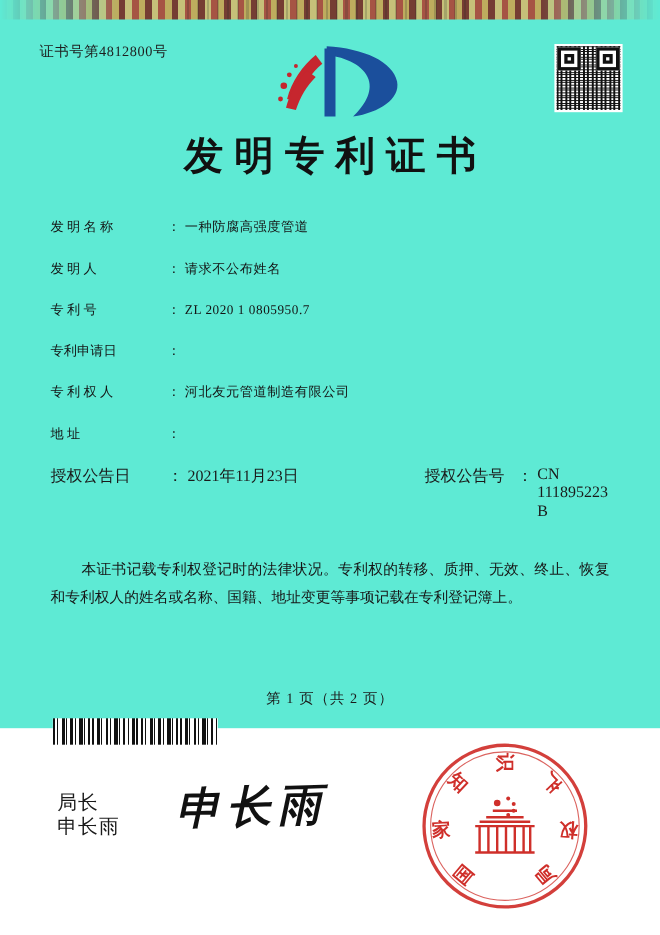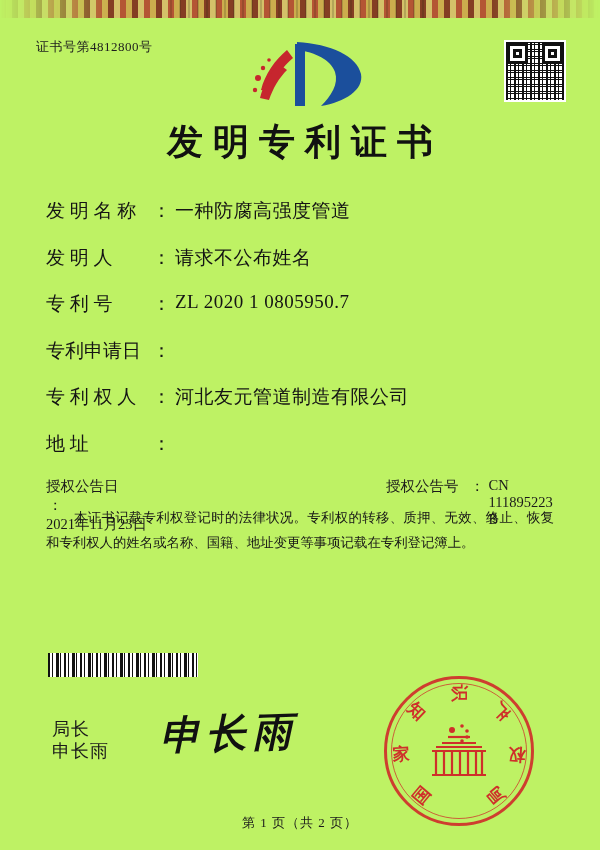--- a/index.html
+++ b/index.html
@@ -11,22 +11,22 @@
     width: 600px;
     height: 850px;
     font-family: "Liberation Serif", "DejaVu Serif", serif;
     color: #1a1a1a;
     position: relative;
     overflow: hidden;
   }
   .page {
     position: relative;
     width: 600px;
-    height: 850px;
-    background: #bef264;
+    height: 662px;
+    background: #5eead4;
     box-sizing: border-box;
   }
   
   .top-ornament {
     position: absolute;
     top: 0;
     left: 0;
     width: 600px;
     height: 18px;
     background:
@@ -115,23 +115,23 @@
   }
 
   .fields {
     position: absolute;
     top: 198px;
     left: 46px;
     width: 512px;
   }
   .field-row {
     display: flex;
-    align-items: flex-start;
+    align-items: center;
     margin-bottom: 20.5px;
-    font-size: 19px;
+    font-size: 12px;
     color: #141414;
     position: relative;
   }
   .f-label {
     width: 104px;
     flex: none;
     letter-spacing: 0px;
     white-space: nowrap;
   }
   .f-value {
@@ -139,21 +139,21 @@
     letter-spacing: .5px;
   }
   .f-colon { padding: 0 4px 0 2px; }
 
   .row-split {
     display: flex;
     align-items: baseline;
     font-size: 14.5px;
     margin-bottom: 18px;
   }
-  .row-split .left { width: 300px; display: flex; flex-direction: column; }
+  .row-split .left { width: 300px; display: flex; }
   .row-split .right { flex: 1; display: flex; margin-left: 40px; }
 
   
   .paras {
     position: absolute;
     top: 505px;
     left: 46px;
     width: 508px;
     font-size: 13.4px;
     line-height: 25px;

